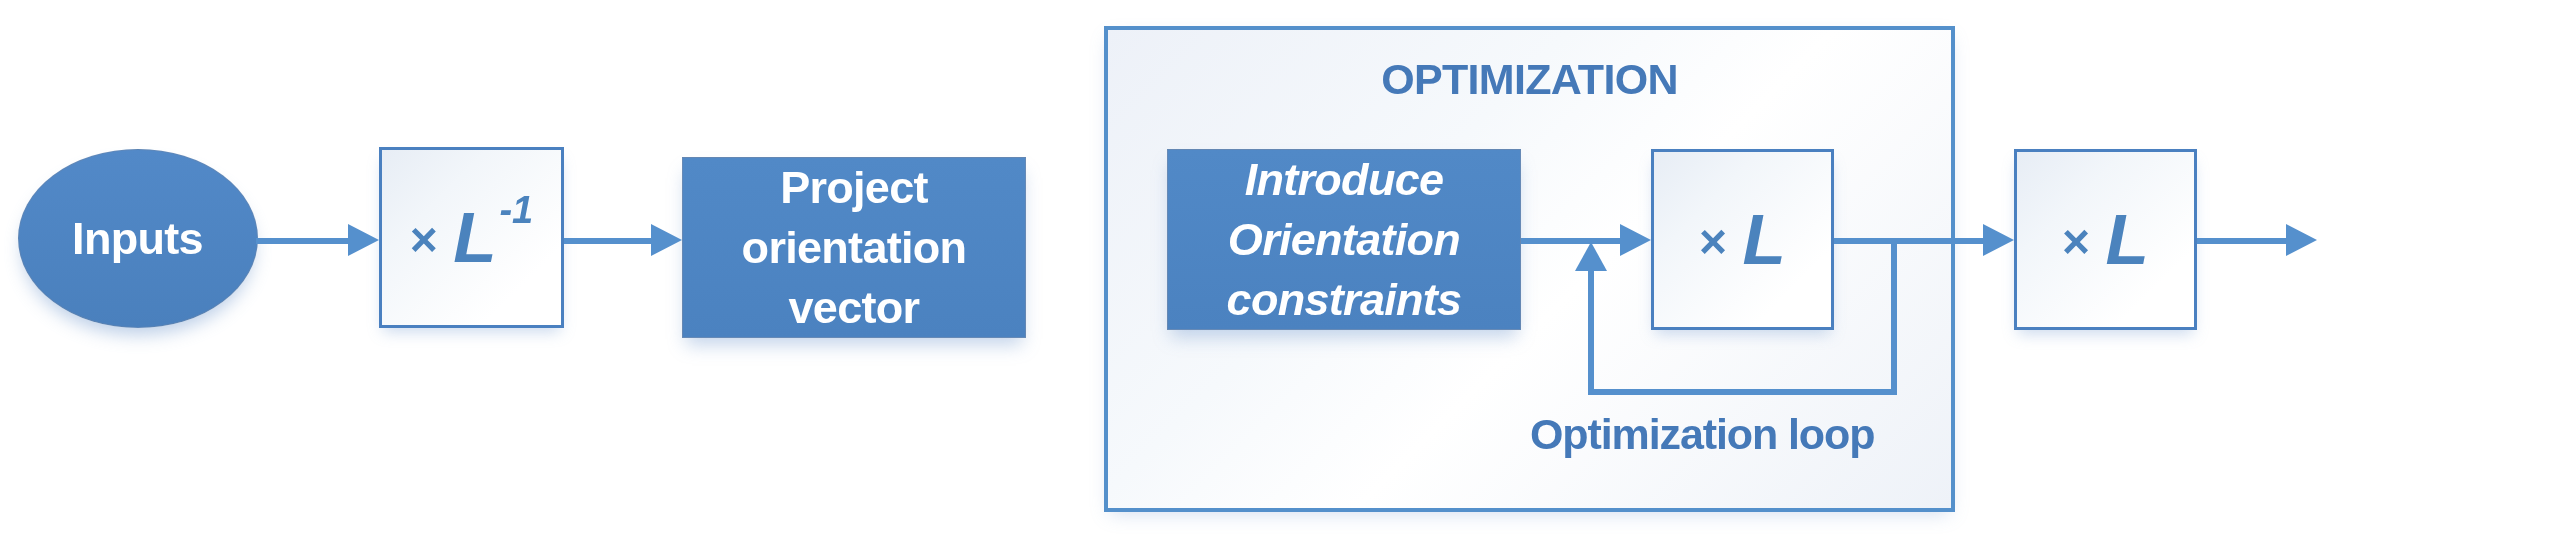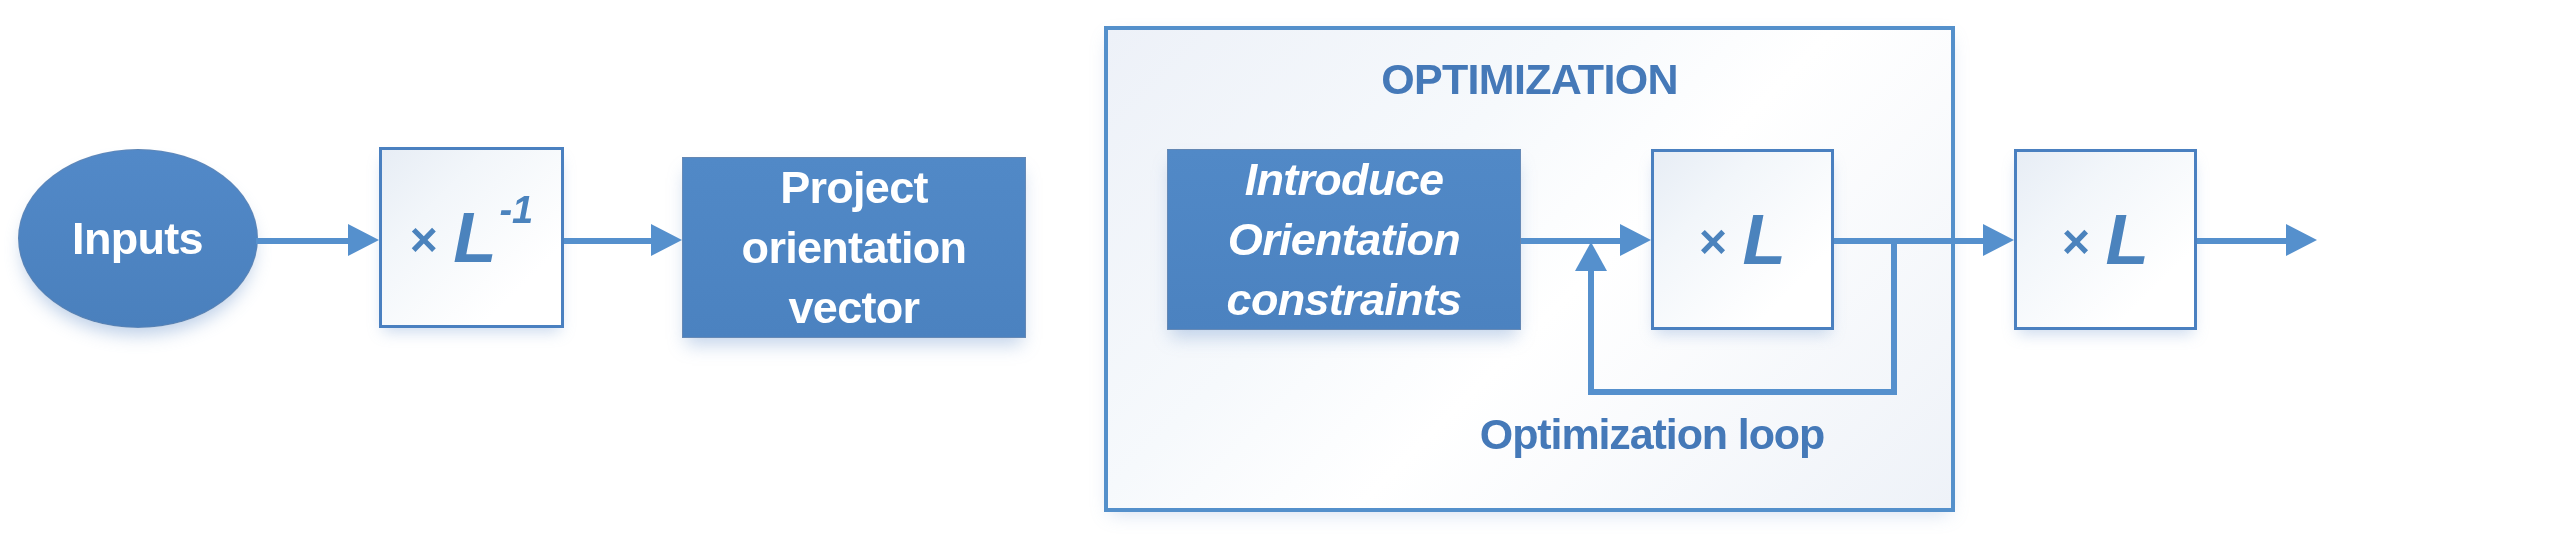--- a/index.html
+++ b/index.html
@@ -24,21 +24,21 @@
     box-sizing:border-box;border:4.2px solid var(--container-border);
     background:linear-gradient(135deg,#edf1f8 0%,#f6f9fc 35%,#ffffff 55%,#eef2f8 100%);
     box-shadow:0 7px 18px -5.6px rgba(120,155,205,.35);
   }
   #optimization-title{
     position:absolute;left:1104px;top:57px;width:851px;text-align:center;
     font-size:43px;font-weight:bold;letter-spacing:-0.7px;color:var(--label-blue);
     line-height:45px;
   }
   #loop-label{
-    position:absolute;left:1442px;top:412px;width:420px;text-align:center;
+    position:absolute;left:1530px;top:412px;width:420px;
     font-size:43px;font-weight:bold;letter-spacing:-1.1px;color:var(--label-blue);
     line-height:45px;
   }
   
   .ellipse{
     position:absolute;border-radius:50%;box-sizing:border-box;
     background:linear-gradient(180deg,#5289c8 0%,var(--fill-blue-dark) 100%);
     border:1.4px solid rgba(115,135,165,.40);
     color:var(--shape-text);font-weight:bold;font-size:45px;letter-spacing:-0.7px;
     display:flex;align-items:center;justify-content:center;

